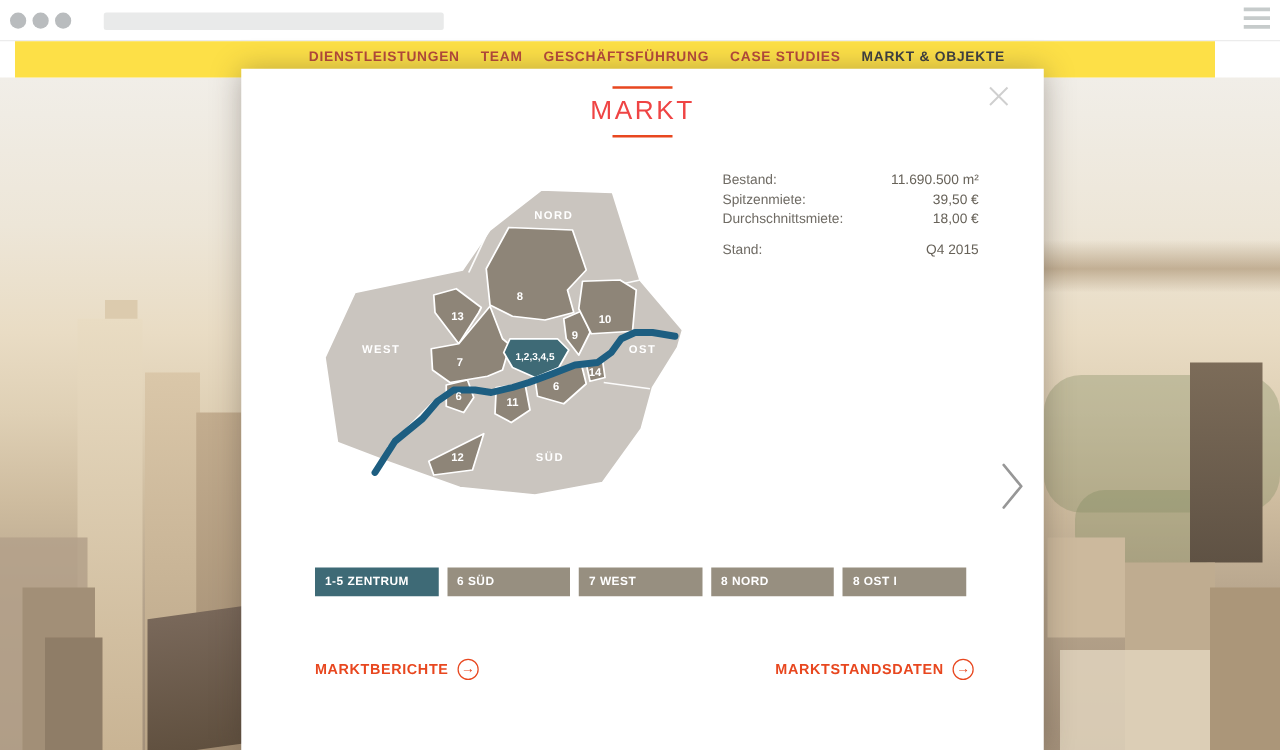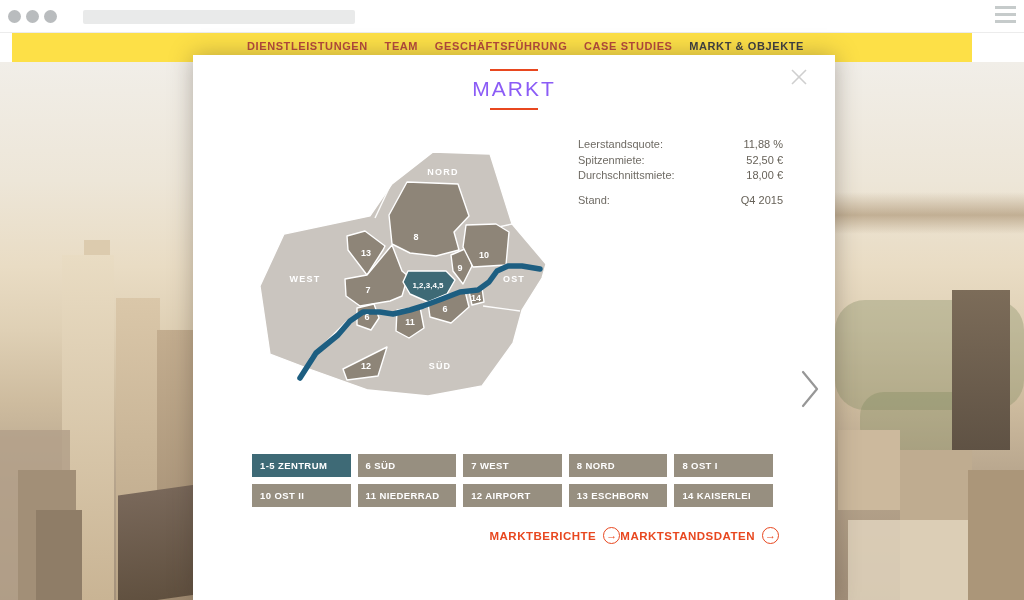--- a/index.html
+++ b/index.html
@@ -48,21 +48,21 @@
   .rbld3 { left:900px; top:388px; width:72px; height:150px; background:#bfac90; }
   .rbld4 { left:968px; top:408px; width:56px; height:130px; background:#ab9679; }
   .rbld5 { left:848px; top:458px; width:120px; height:80px; background:#e0d4bd; opacity:.85; }
 
   
   .modal { position:absolute; left:193px; top:55px; width:642px; height:545px; background:#fff;
     box-shadow:0 0 22px rgba(60,50,40,.35); z-index:10; }
   .close-btn { position:absolute; right:26px; top:12px; width:20px; height:20px; cursor:pointer; }
   .title-wrap { position:absolute; left:0; top:14px; width:642px; text-align:center; }
   .title-rule { display:block; width:48px; height:2px; background:#e8471f; margin:0 auto; }
-  .modal-title { font-size:21px; letter-spacing:2px; color:#8b5cf6; font-weight:400;
+  .modal-title { font-size:21px; letter-spacing:2px; color:#ef4444; font-weight:400;
     margin:6px 0 7px 0; }
 
   
   .map-wrap { position:absolute; left:57px; top:83px; width:300px; height:262px;text-align:center; }
   .map-region { cursor:default; }
   .map-district { cursor:pointer; }
   .map-lbl { fill:#fff; font-family:"Liberation Sans",sans-serif; font-weight:bold; }
   .lbl-region { font-size:9px; letter-spacing:1.2px; }
   .lbl-num { font-size:9px; }
   .lbl-zentrum { font-size:8px; }
@@ -83,21 +83,21 @@
   .btn-grid { position:absolute; left:59px; top:399px; width:521px; display:flex;
     flex-direction:column; gap:7px; }
   .btn-row { display:flex; gap:7px; }
   .d-btn { flex:1; height:23px; background:#978f80; color:#fff; font-size:9.5px; font-weight:bold;
     letter-spacing:.4px; display:flex; align-items:center; padding-left:8px; cursor:pointer;
     white-space:nowrap; }
   .d-btn.selected { background:#3e6a76; }
 
   
   .links-row { position:absolute; left:59px; top:472px; width:527px; display:flex;
-    justify-content:flex-end; }
+    justify-content:space-between; }
   .m-link { display:flex; align-items:center; gap:7px; cursor:pointer; }
   .m-link span.txt { font-size:11.5px; font-weight:bold; letter-spacing:.5px; color:#e8471f; }
   .circle-arrow { width:17px; height:17px; border:1.7px solid #e8471f; border-radius:50%;
     color:#e8471f; font-size:11px; font-weight:bold; display:flex; align-items:center;
     justify-content:center; line-height:1; }
 </style>
 </head>
 <body>
 
 <div id="stage">
@@ -201,26 +201,26 @@
         <text class="map-lbl lbl-num" x="226" y="163" text-anchor="middle" font-size="7.5">14</text>
         <text class="map-lbl lbl-num" x="195" y="174" text-anchor="middle">6</text>
         <text class="map-lbl lbl-num" x="117" y="182" text-anchor="middle">6</text>
         <text class="map-lbl lbl-num" x="160" y="187" text-anchor="middle">11</text>
         <text class="map-lbl lbl-num" x="116" y="231" text-anchor="middle">12</text>
       </svg>
     </div>
 
     <div class="stats">
       <div class="stat-row">
-        <span>Leerstandsquote:</span>
-        <span class="v">11,88 %</span>
+        <span>Bestand:</span>
+        <span class="v">11.690.500 m²</span>
       </div>
       <div class="stat-row">
         <span>Spitzenmiete:</span>
-        <span class="v">52,50 €</span>
+        <span class="v">39,50 €</span>
       </div>
       <div class="stat-row">
         <span>Durchschnittsmiete:</span>
         <span class="v">18,00 €</span>
       </div>
       <div class="stat-row stat-stand">
         <span>Stand:</span>
         <span class="v">Q4 2015</span>
       </div>
     </div>
@@ -232,27 +232,20 @@
     </div>
 
     <div class="btn-grid">
       <div class="btn-row">
         <div class="d-btn selected">1-5 ZENTRUM</div>
         <div class="d-btn">6 SÜD</div>
         <div class="d-btn">7 WEST</div>
         <div class="d-btn">8 NORD</div>
         <div class="d-btn">8 OST I</div>
       </div>
-      <div class="btn-row">
-        <div class="d-btn">10 OST II</div>
-        <div class="d-btn">11 NIEDERRAD</div>
-        <div class="d-btn">12 AIRPORT</div>
-        <div class="d-btn">13 ESCHBORN</div>
-        <div class="d-btn">14 KAISERLEI</div>
-      </div>
     </div>
 
     <div class="links-row">
       <div class="m-link">
         <span class="txt">MARKTBERICHTE</span>
         <span class="circle-arrow">→</span>
       </div>
       <div class="m-link">
         <span class="txt">MARKTSTANDSDATEN</span>
         <span class="circle-arrow">→</span>

